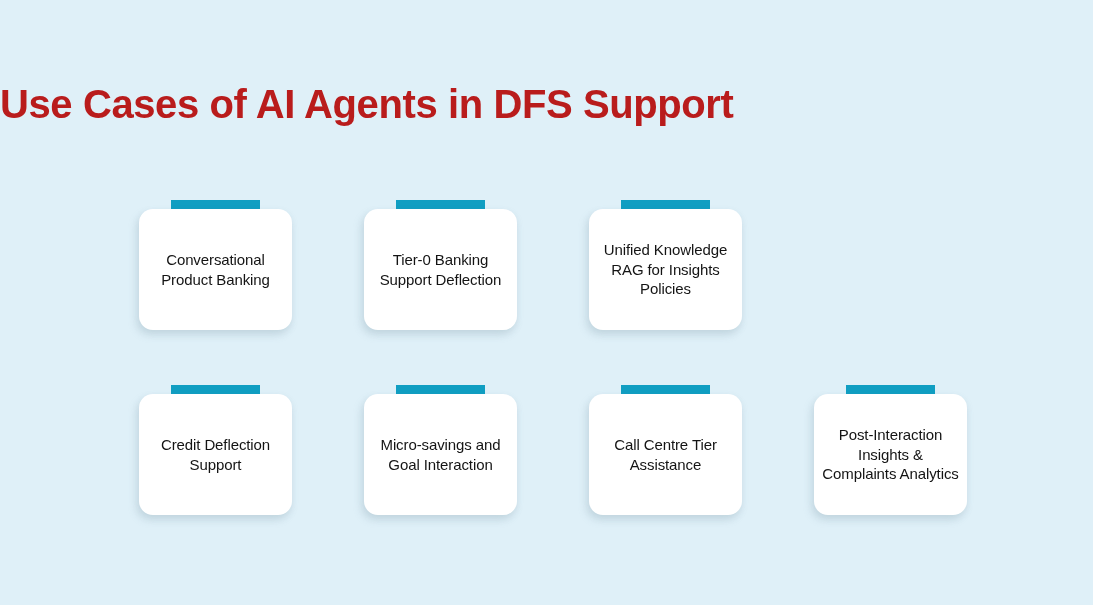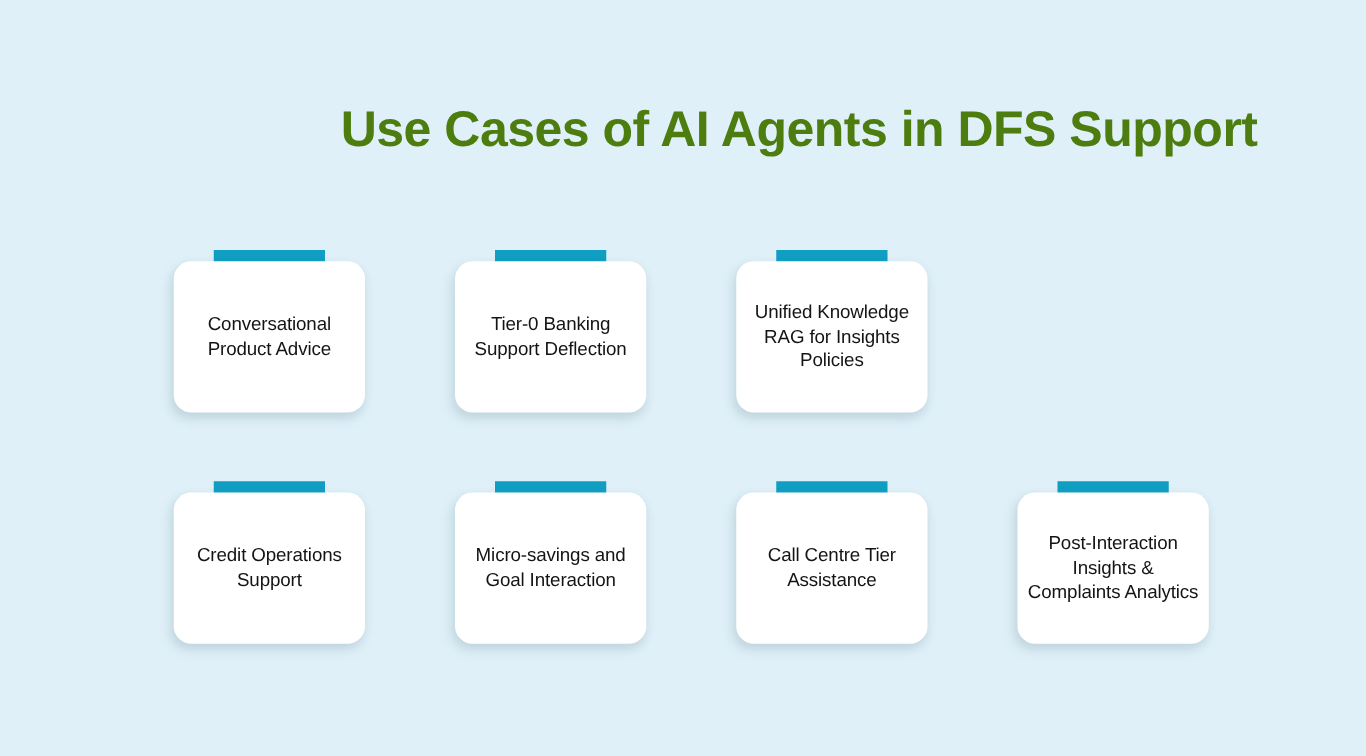--- a/index.html
+++ b/index.html
@@ -18,25 +18,25 @@
     width: 1093px;
     height: 605px;
     background: #dff0f8;
     box-sizing: border-box;
   }
   .title {
     position: absolute;
     left: 0;
     top: 84px;
     width: 1006px;
-    text-align: right;
+    text-align: left;
     font-size: 40px;
     font-weight: bold;
     letter-spacing: -0.4px;
-    color: #4d7c0f;
+    color: #b91c1c;
     line-height: 1.0;
     white-space: nowrap;
   }
   .grid {
     position: absolute;
     left: 139px;
     top: 200px;
     width: 832px;
   }
   .row {
@@ -94,21 +94,21 @@
 
   <div class="title">Use Cases of AI Agents in DFS Support</div>
 
   <div class="grid">
 
     <div class="row row-1">
 
       <div class="card-wrap">
         <div class="card-bar"></div>
         <div class="card">
-          <div class="card-label">Conversational Product Advice</div>
+          <div class="card-label">Conversational Product Banking</div>
         </div>
       </div>
 
       <div class="card-wrap">
         <div class="card-bar"></div>
         <div class="card">
           <div class="card-label">Tier-0 Banking Support Deflection</div>
         </div>
       </div>
 
@@ -120,21 +120,21 @@
       </div>
 
 
     </div>
 
     <div class="row row-2">
 
       <div class="card-wrap">
         <div class="card-bar"></div>
         <div class="card">
-          <div class="card-label">Credit Operations Support</div>
+          <div class="card-label">Credit Deflection Support</div>
         </div>
       </div>
 
       <div class="card-wrap">
         <div class="card-bar"></div>
         <div class="card">
           <div class="card-label">Micro-savings and Goal Interaction</div>
         </div>
       </div>
 

